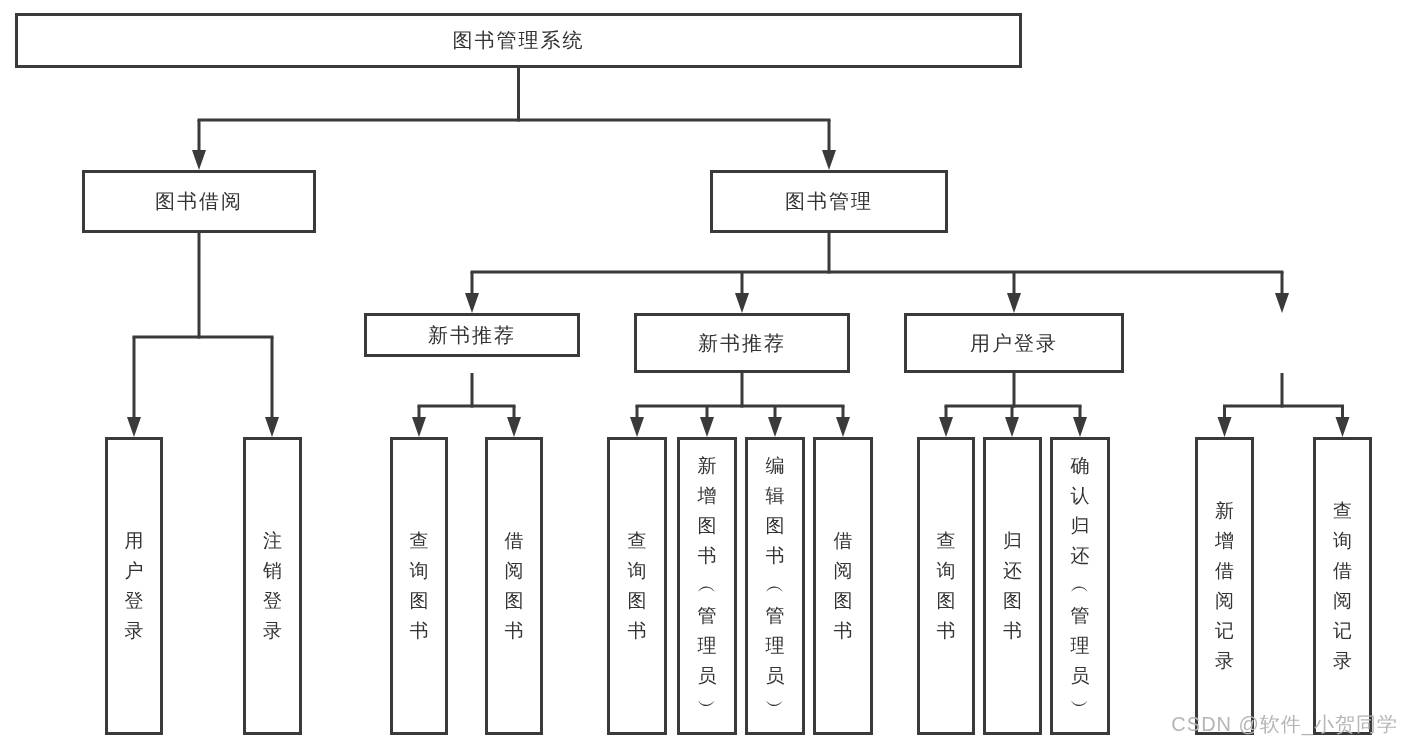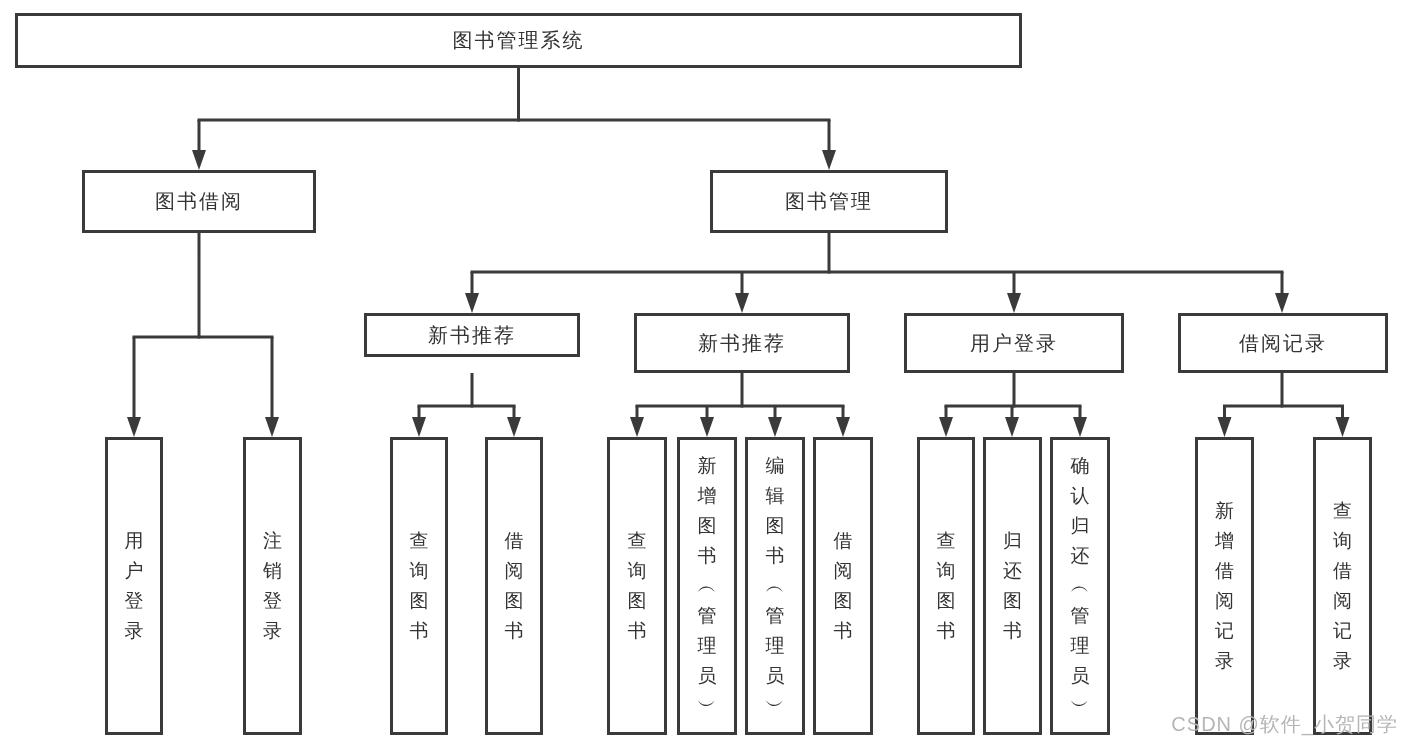--- a/index.html
+++ b/index.html
@@ -119,23 +119,20 @@
 
   <div class="box h" style="left:364px;top:313px;width:216px;height:44px">
     <span>新书推荐</span>
   </div>
   <div class="box h" style="left:634px;top:313px;width:216px;height:60px">
     <span>新书推荐</span>
   </div>
   <div class="box h" style="left:904px;top:313px;width:220px;height:60px">
     <span>用户登录</span>
   </div>
-  <div class="box h" style="left:1178px;top:313px;width:210px;height:60px">
-    <span>借阅记录</span>
-  </div>
 
   <div class="box" style="left:105px;top:437px;width:58px;height:298px">
     <div class="vtext">
         <div>用</div>
         <div>户</div>
         <div>登</div>
         <div>录</div>
       </div>
   </div>
   <div class="box" style="left:243px;top:437px;width:59px;height:298px">

